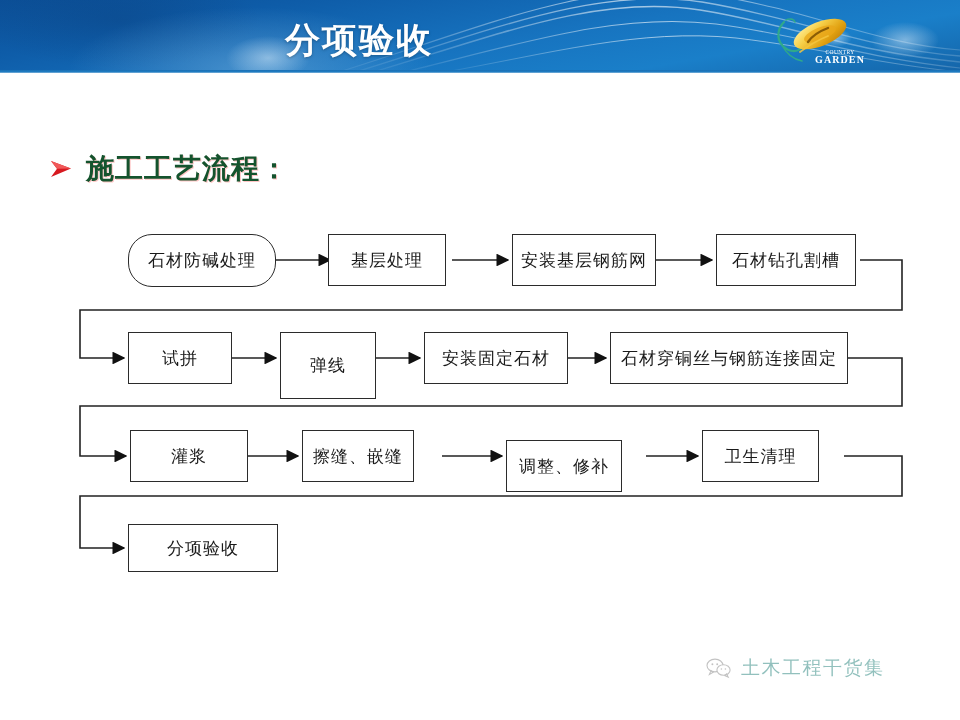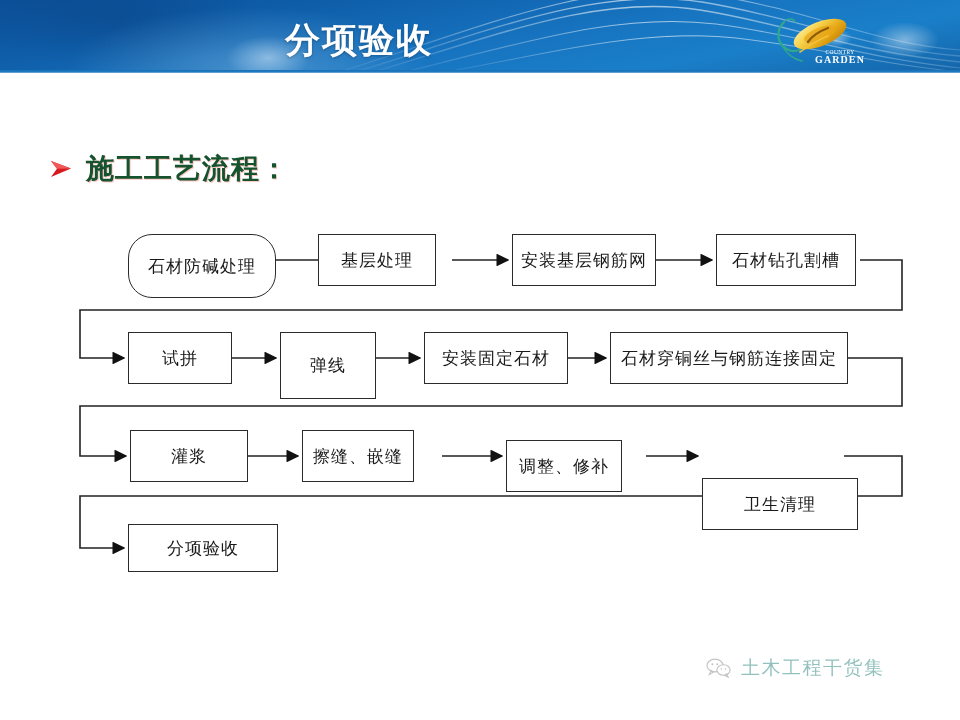--- a/index.html
+++ b/index.html
@@ -251,32 +251,32 @@
         <path d="M848 358 L902 358 L902 406 L80 406 L80 456 L126 456" marker-end="url(#ah)"></path>
 
         <line x1="248" y1="456" x2="298" y2="456" marker-end="url(#ah)"></line>
         <line x1="442" y1="456" x2="502" y2="456" marker-end="url(#ah)"></line>
         <line x1="646" y1="456" x2="698" y2="456" marker-end="url(#ah)"></line>
 
         <path d="M844 456 L902 456 L902 496 L80 496 L80 548 L124 548" marker-end="url(#ah)"></path>
       </g>
     </svg>
 
-  <div class="node" style="left: 128px; top: 234px; width: 148px; height: 64px; border-radius: 24px;">石材防碱处理</div>
-      <div class="node" style="left: 318px; top: 234px; width: 118px; height: 52px;">基层处理</div>
+  <div class="node" style="left: 128px; top: 234px; width: 148px; height: 53px; border-radius: 24px;">石材防碱处理</div>
+      <div class="node" style="left: 328px; top: 234px; width: 118px; height: 52px;">基层处理</div>
       <div class="node" style="left: 512px; top: 234px; width: 144px; height: 52px;">安装基层钢筋网</div>
       <div class="node" style="left: 716px; top: 234px; width: 140px; height: 52px;">石材钻孔割槽</div>
       <div class="node" style="left: 128px; top: 332px; width: 104px; height: 52px;">试拼</div>
       <div class="node" style="left: 280px; top: 332px; width: 96px; height: 67px;">弹线</div>
       <div class="node" style="left: 424px; top: 332px; width: 144px; height: 52px;">安装固定石材</div>
       <div class="node" style="left: 610px; top: 332px; width: 238px; height: 52px;">石材穿铜丝与钢筋连接固定</div>
       <div class="node" style="left: 130px; top: 430px; width: 118px; height: 52px;">灌浆</div>
       <div class="node" style="left: 302px; top: 430px; width: 112px; height: 52px;">擦缝、嵌缝</div>
       <div class="node" style="left: 506px; top: 440px; width: 116px; height: 52px; text-align: right;">调整、修补</div>
-      <div class="node" style="left: 702px; top: 430px; width: 156px; height: 52px; margin-top: 48px;">卫生清理</div>
+      <div class="node" style="left: 702px; top: 430px; width: 117px; height: 52px;">卫生清理</div>
       <div class="node" style="left: 128px; top: 524px; width: 150px; height: 48px;">分项验收</div>
     </div>
 
   <div class="watermark">
     <svg class="wm-icon" viewBox="0 0 26 22">
       <ellipse cx="9" cy="8.5" rx="8" ry="6.4" fill="none" stroke="#7a7a7a" stroke-width="1.1"></ellipse>
       <path d="M5 13.6 L3.4 17.4 L7.2 15.2 Z" fill="none" stroke="#7a7a7a" stroke-width="1.1"></path>
       <circle cx="6.4" cy="7.2" r="0.95" fill="#7a7a7a"></circle>
       <circle cx="11.2" cy="7.2" r="0.95" fill="#7a7a7a"></circle>
       <ellipse cx="17.5" cy="13" rx="6.6" ry="5.3" fill="#ffffff" stroke="#7a7a7a" stroke-width="1.1"></ellipse>

